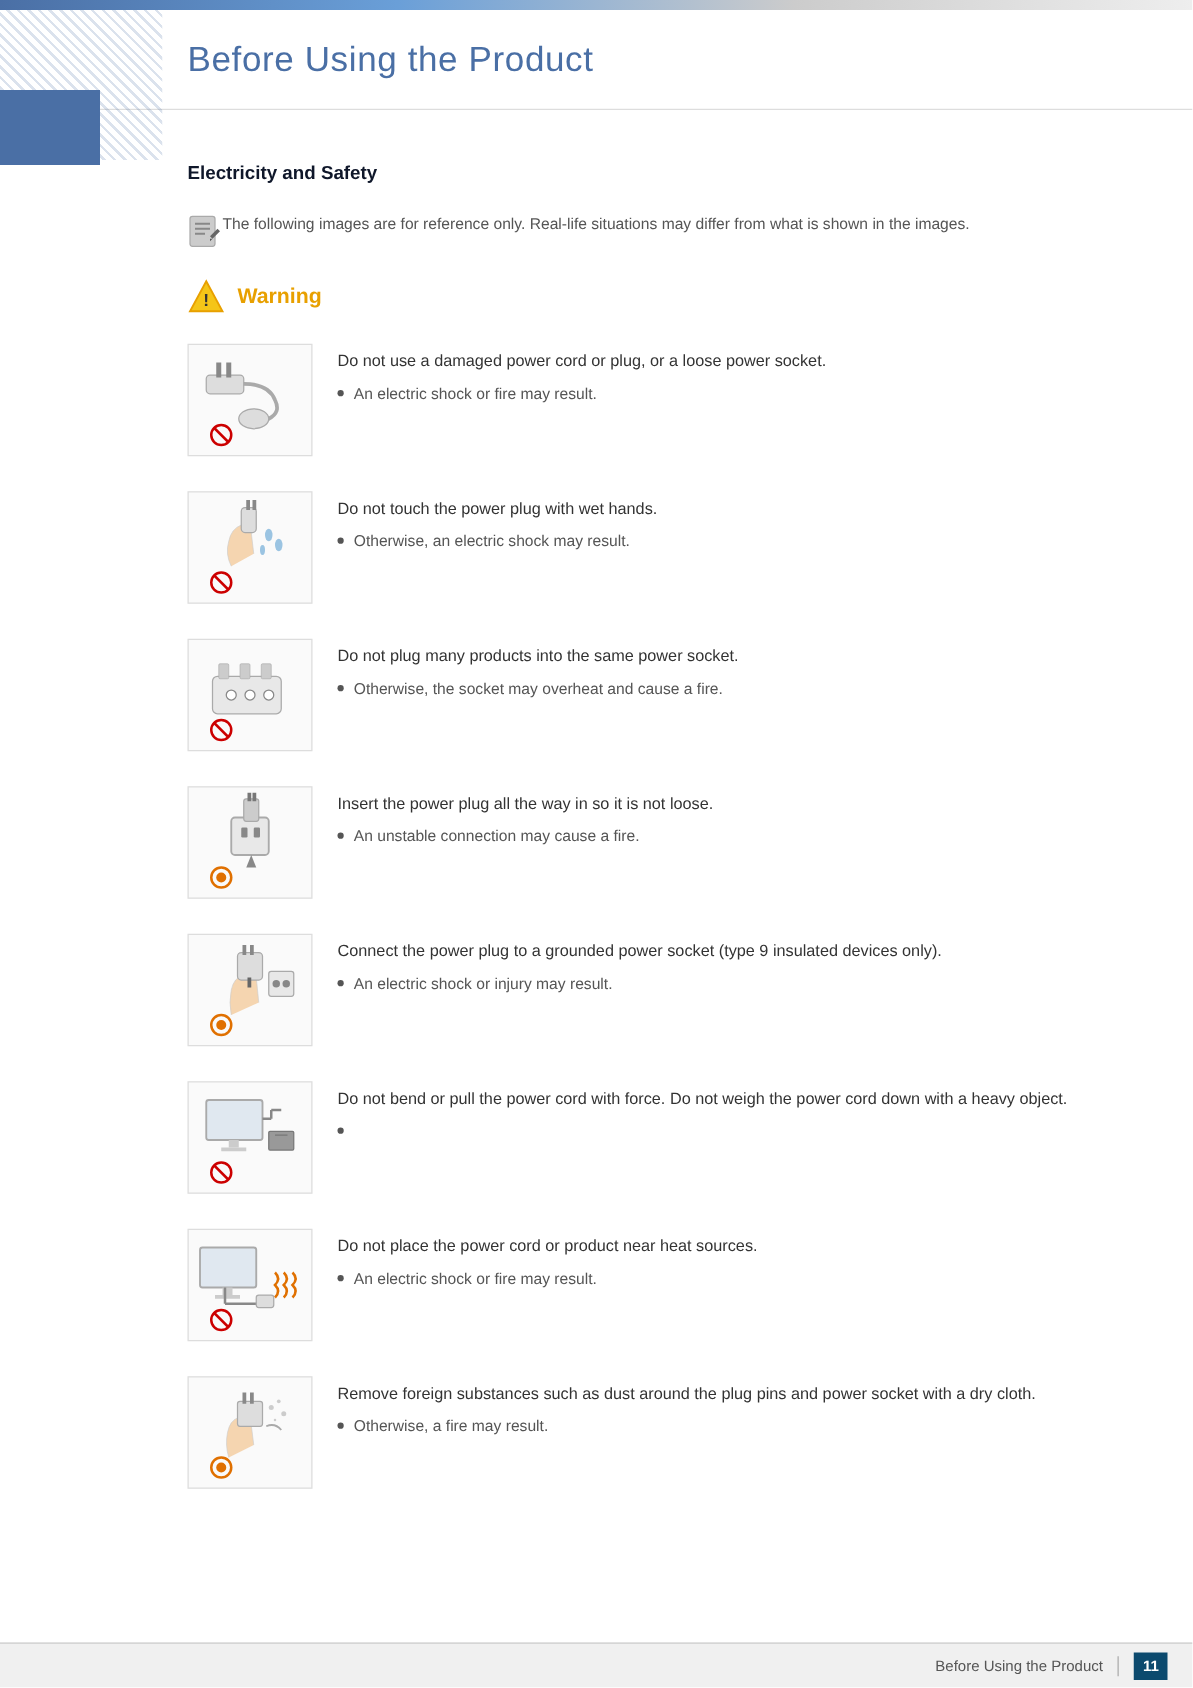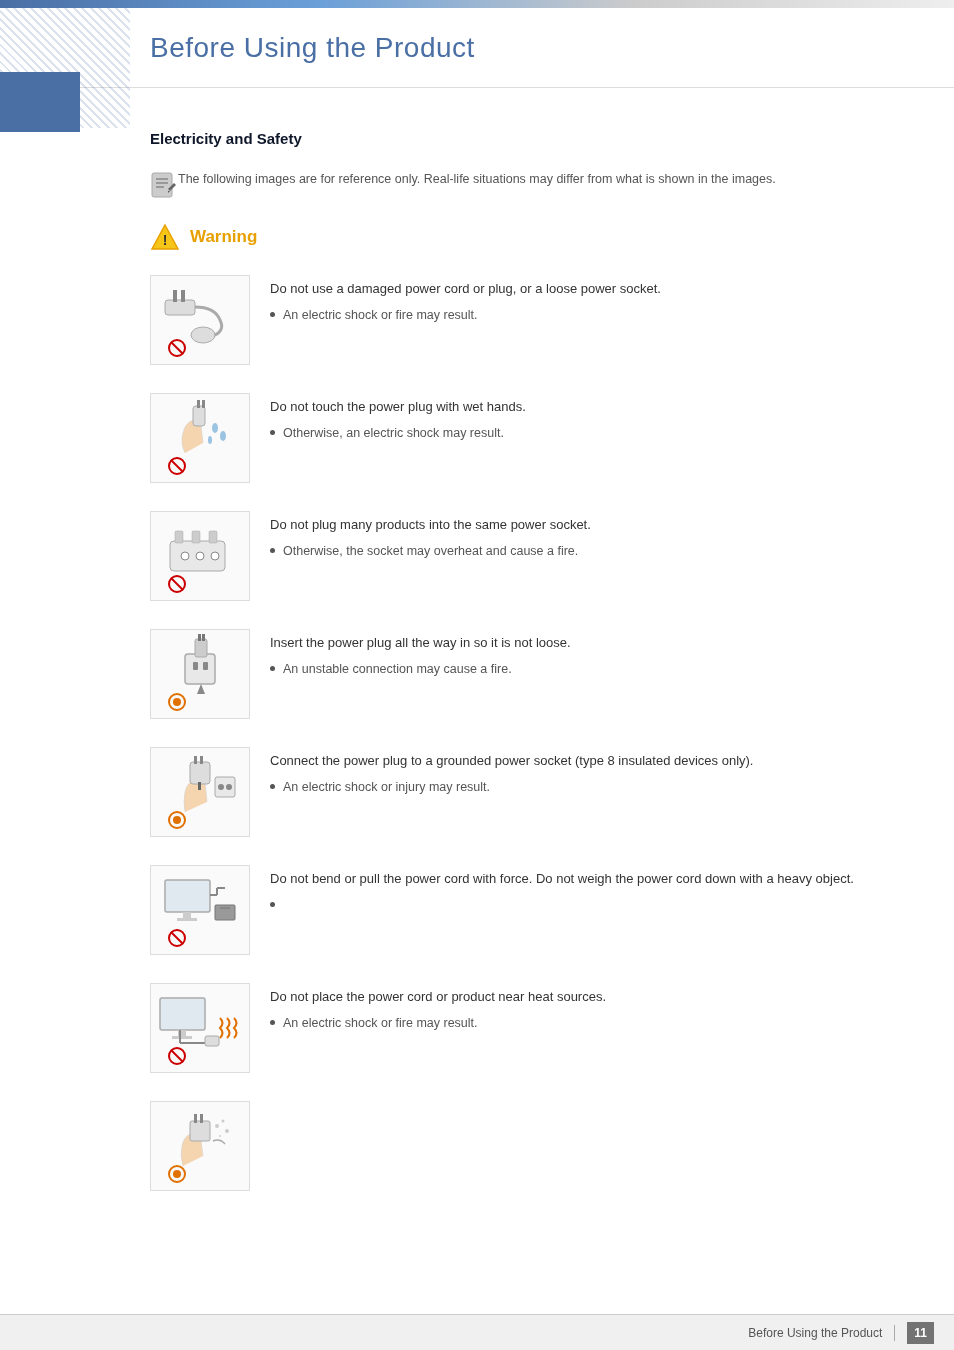--- a/index.html
+++ b/index.html
@@ -177,21 +177,21 @@
       font-size: 12px;
       color: #555;
       border-top: 1px solid #ccc;
     }
     .footer-separator {
       width: 1px;
       height: 16px;
       background: #aaa;
     }
     .footer-page-num {
-      background: #737373;
+      background: #0c4a6e;
       color: #fff;
       padding: 2px 7px;
       font-size: 12px;
       font-weight: bold;
     }
   </style>
 </head>
 <body>
 
 <div class="top-stripe"></div>
@@ -346,21 +346,21 @@
 
         <rect x="60" y="25" width="20" height="20" rx="2" fill="#e8e8e8" stroke="#aaa" stroke-width="1"></rect>
         <circle cx="66" cy="35" r="3" fill="#888"></circle>
         <circle cx="74" cy="35" r="3" fill="#888"></circle>
 
         <circle cx="22" cy="68" r="8" fill="none" stroke="#e07000" stroke-width="2"></circle>
         <circle cx="22" cy="68" r="4" fill="#e07000"></circle>
       </svg>
     </div>
     <div class="warning-item-text">
-      <p class="warning-item-title">Connect the power plug to a grounded power socket (type 8 insulated devices only).</p>
+      <p class="warning-item-title">Connect the power plug to a grounded power socket (type 9 insulated devices only).</p>
       <div class="warning-item-bullet">
         <span class="bullet-dot"></span>
         <span>An electric shock or injury may result.</span>
       </div>
     </div>
   </div>
 
   <div class="warning-item">
     <div class="warning-item-img">
       <svg viewBox="0 0 90 80" width="90" height="80">
@@ -429,20 +429,27 @@
         <circle cx="62" cy="20" r="2" fill="#ccc"></circle>
         <circle cx="68" cy="15" r="1.5" fill="#ccc"></circle>
         <circle cx="72" cy="25" r="2" fill="#ccc"></circle>
         <circle cx="65" cy="30" r="1" fill="#ccc"></circle>
 
         <path d="M58 35 Q65 32 70 38" stroke="#aaa" stroke-width="1.5" fill="none"></path>
 
         <circle cx="22" cy="68" r="8" fill="none" stroke="#e07000" stroke-width="2"></circle>
         <circle cx="22" cy="68" r="4" fill="#e07000"></circle>
       </svg>
+    </div>
+    <div class="warning-item-text">
+      <p class="warning-item-title">Remove foreign substances such as dust around the plug pins and power socket with a dry cloth.</p>
+      <div class="warning-item-bullet">
+        <span class="bullet-dot"></span>
+        <span>Otherwise, a fire may result.</span>
+      </div>
     </div>
   </div>
 
 </div>
 
 <div class="page-footer">
   <span>Before Using the Product</span>
   <div class="footer-separator"></div>
   <span class="footer-page-num">11</span>
 </div>

